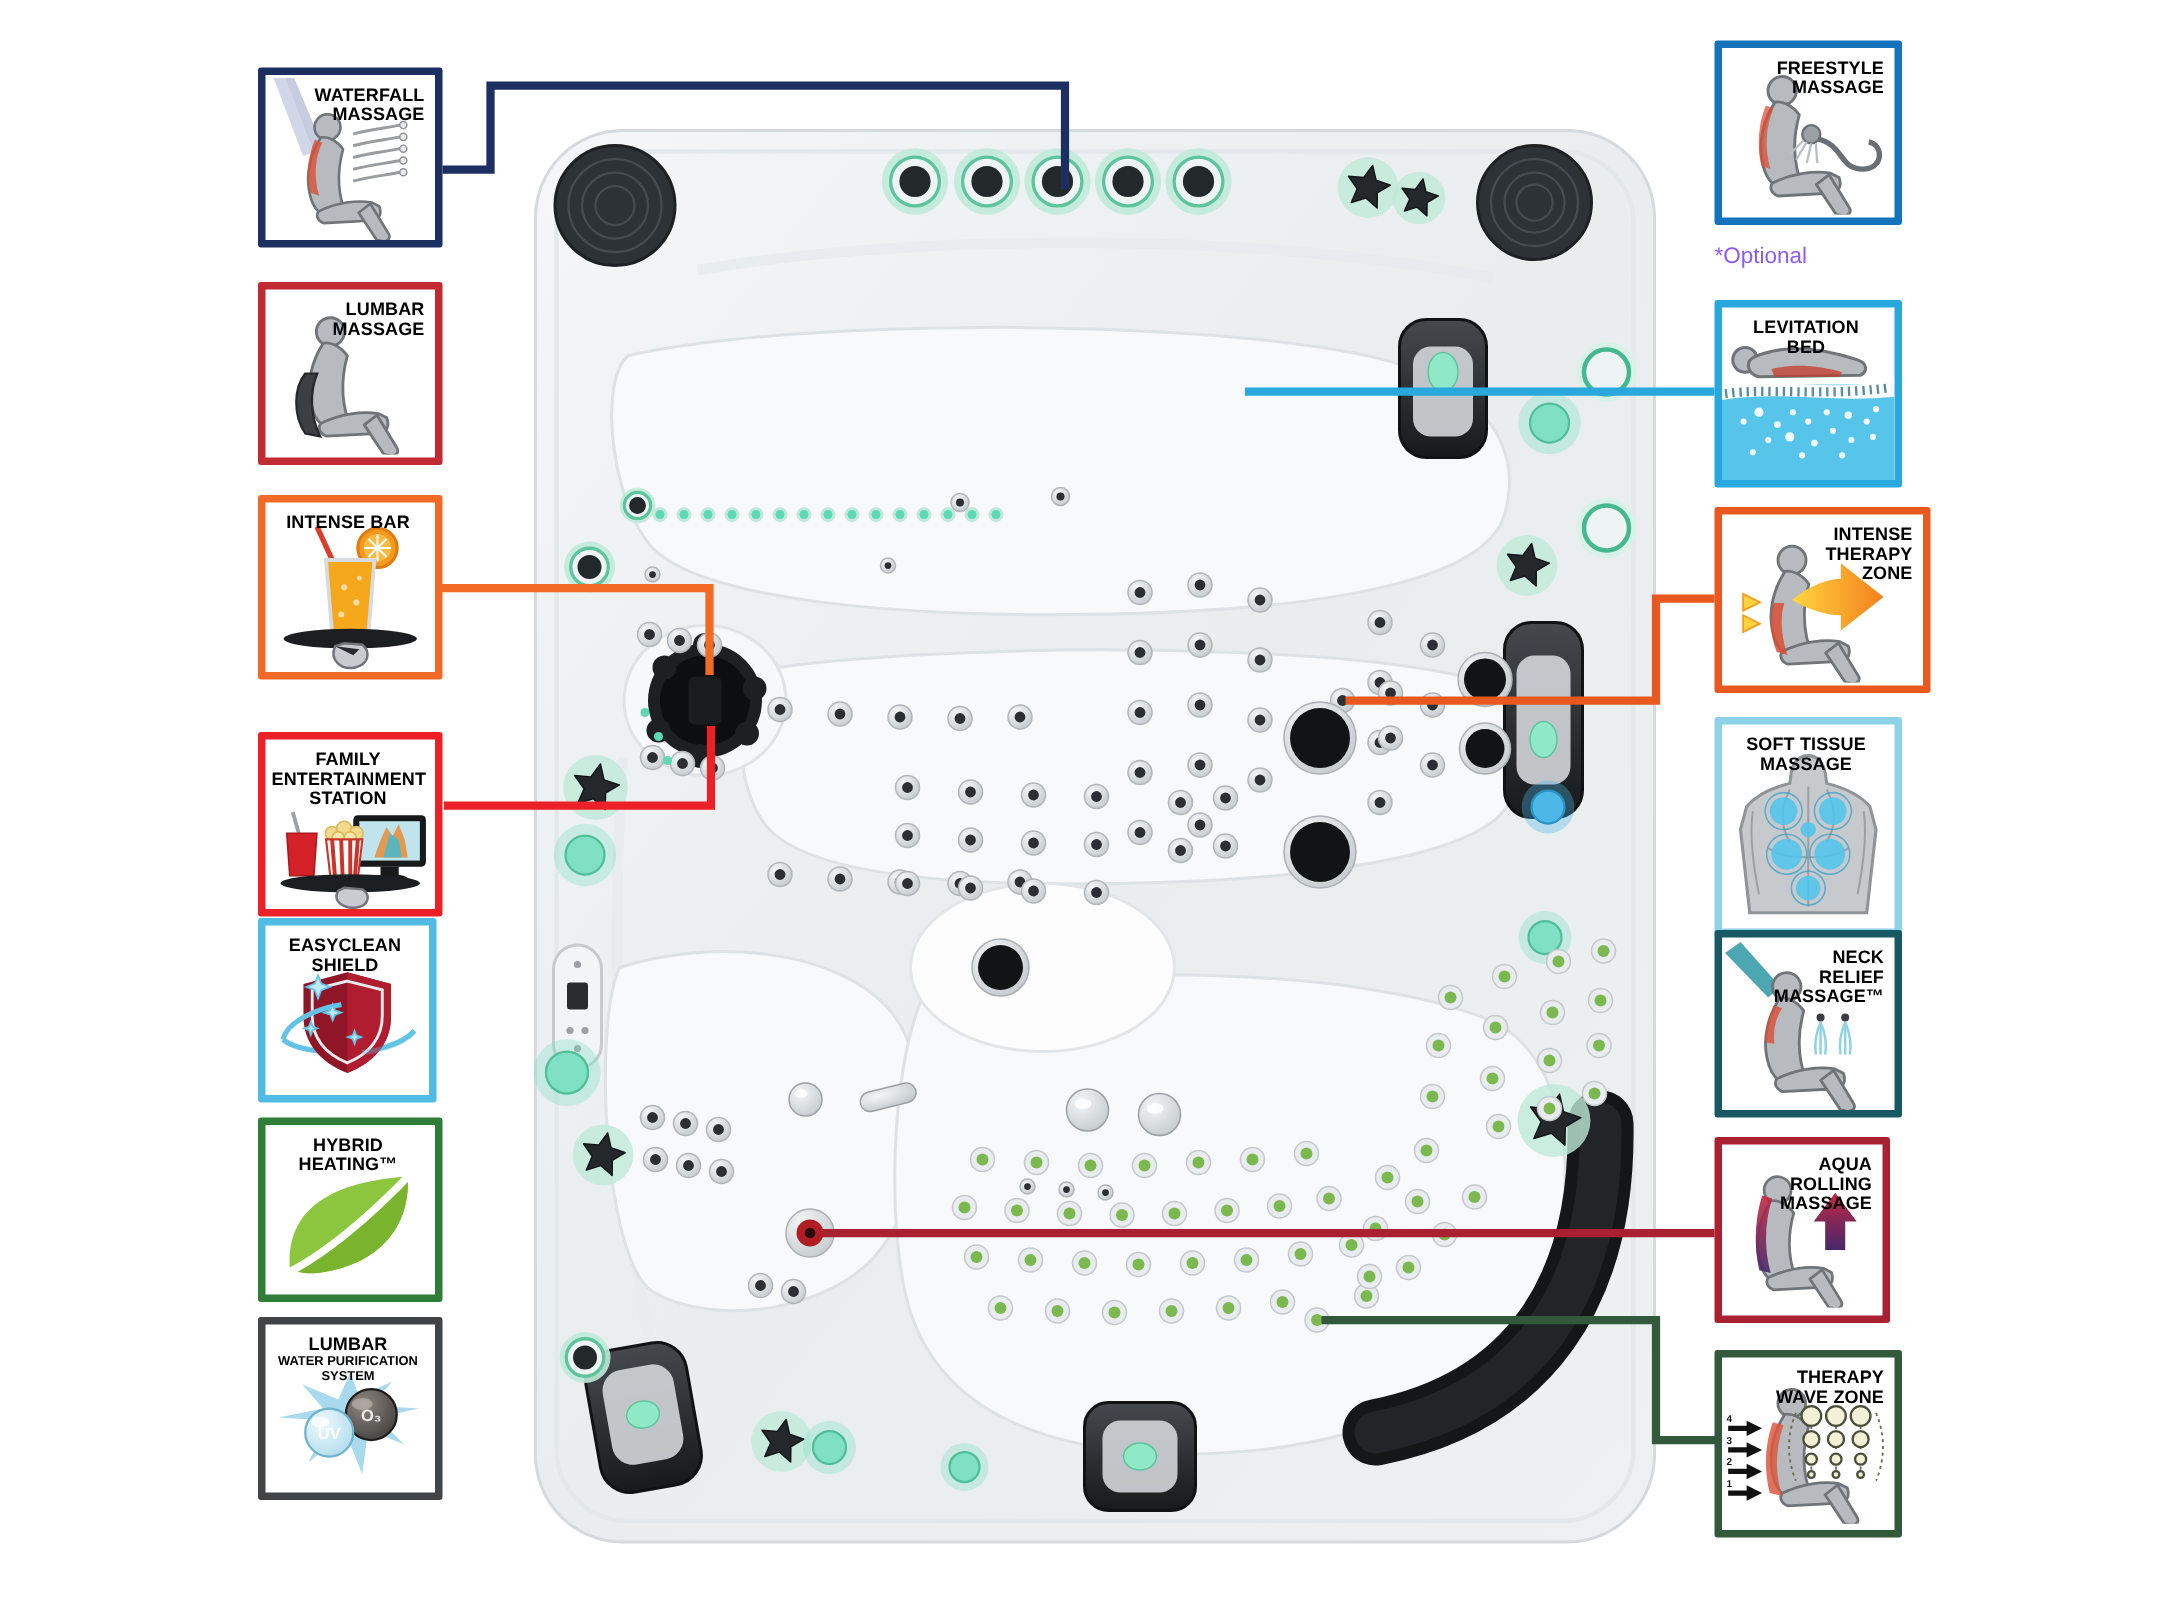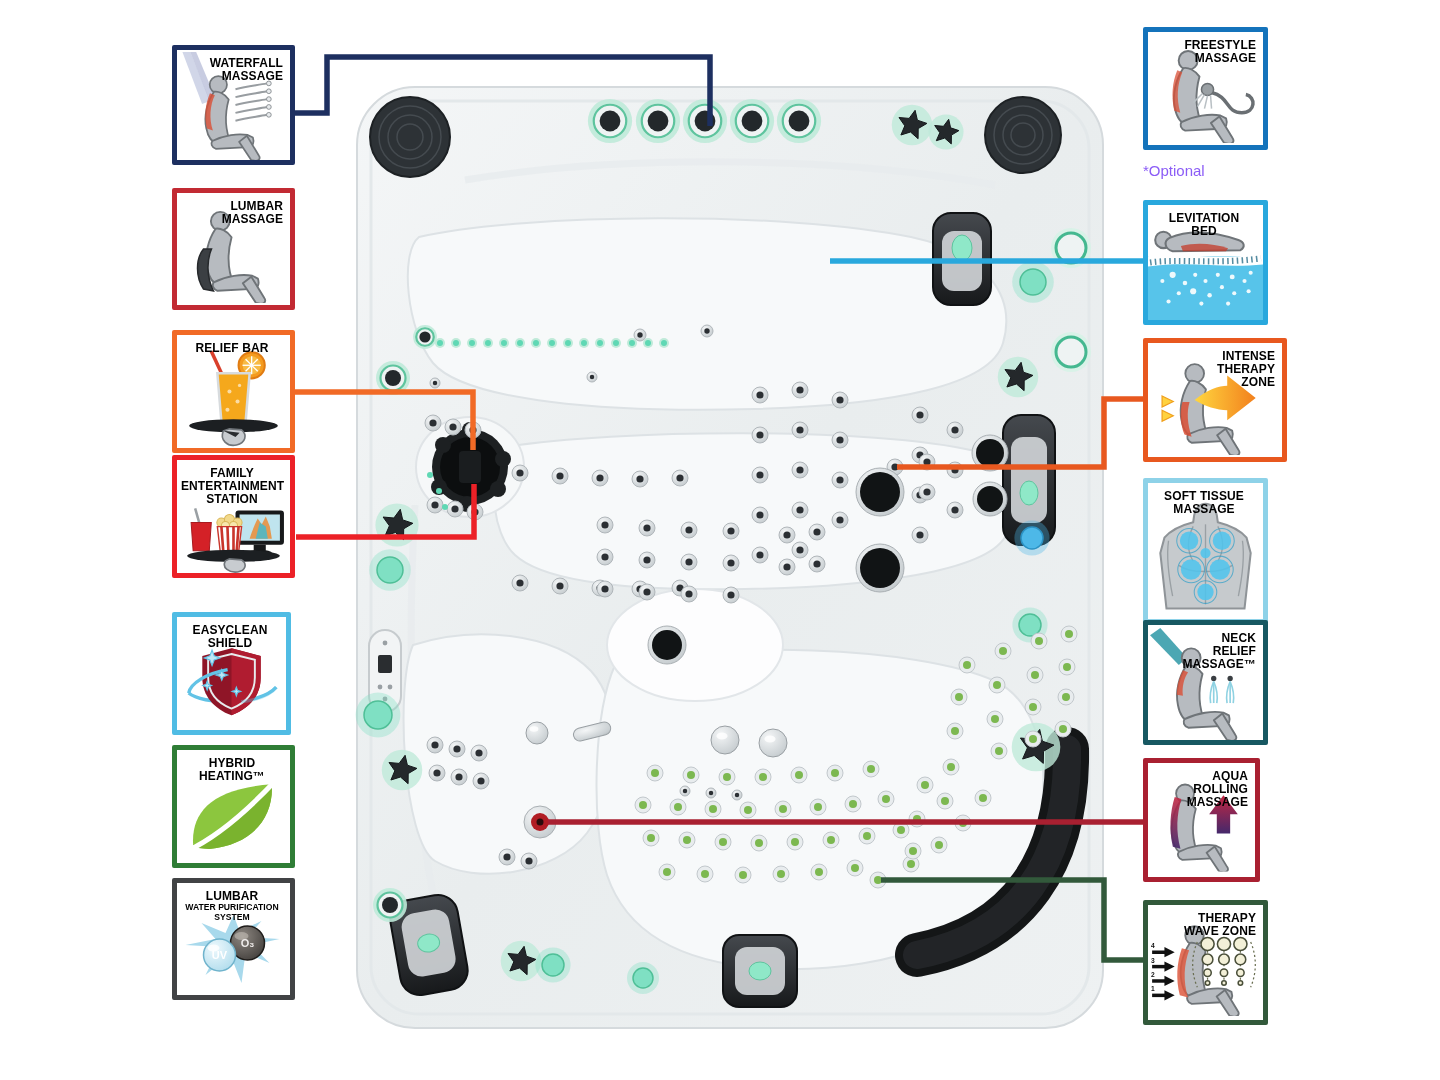--- a/index.html
+++ b/index.html
@@ -551,21 +551,21 @@
         <div>MASSAGE</div>
   </div>
   <svg class="fart" viewBox="0 0 112 112">
     <use href="#sym-person" x="8" y="16" width="94" height="94"></use>
     <path d="M26 56 C18 66 18 84 26 96 L36 98 C29 84 29 68 34 56 Z" fill="#3b3f43" stroke="#26292c" stroke-width="1.5"></path>
   </svg>
 </div>
 
 <div class="fbox" style="left:172px;top:330px;width:123px;height:123px;--bc:#f16a26">
   <div class="ftitle">
-    <div>RELIEF BAR</div>
+    <div>INTENSE BAR</div>
   </div>
   <svg class="fart" viewBox="0 0 112 112">
     <line x1="46" y1="42" x2="34" y2="16" stroke="#d93f2b" stroke-width="3.5"></line>
     <circle cx="74" cy="30" r="13" fill="#f49b1f" stroke="#e07b12" stroke-width="2"></circle>
     <circle cx="74" cy="30" r="9" fill="#f7ba45"></circle>
     <g stroke="#ffffff" stroke-width="1.3">
           <line x1="74" y1="21" x2="74" y2="39"></line>
           <line x1="65" y1="30" x2="83" y2="30"></line>
           <line x1="68" y1="24" x2="80" y2="36"></line>
           <line x1="80" y1="24" x2="68" y2="36"></line>
@@ -576,21 +576,21 @@
           <circle cx="60" cy="66" r="2"></circle>
           <circle cx="50" cy="74" r="2"></circle>
           <circle cx="62" cy="50" r="1.6"></circle>
         </g>
     <ellipse cx="56" cy="90" rx="44" ry="6.5" fill="#1c1f22"></ellipse>
     <path d="M46 95 C42 104 50 111 59 109 C68 107 70 99 64 94 L52 93 Z" fill="#c8ccd0" stroke="#70757a" stroke-width="1.6"></path>
     <path d="M46 95 L62 97 L58 101 Z" fill="#2a2d30"></path>
   </svg>
 </div>
 
-<div class="fbox" style="left:172px;top:455px;width:123px;height:123px;--bc:#ec2127">
+<div class="fbox" style="left:172px;top:488px;width:123px;height:123px;--bc:#ec2127">
   <div class="ftitle">
     <div>FAMILY</div>
         <div>ENTERTAINMENT</div>
         <div>STATION</div>
   </div>
   <svg class="fart" viewBox="0 0 112 112">
     <rect x="58" y="50" width="48" height="34" rx="3" fill="#17191b"></rect>
     <rect x="62" y="54" width="40" height="26" fill="#bfe4ee"></rect>
     <path d="M72 78 C76 66 78 62 80 58 L84 64 L88 56 L92 66 L94 78 Z" fill="#e8903f" opacity=".9"></path>
     <path d="M78 78 L82 62 L88 66 L90 78 Z" fill="#4db8c8" opacity=".9"></path>

